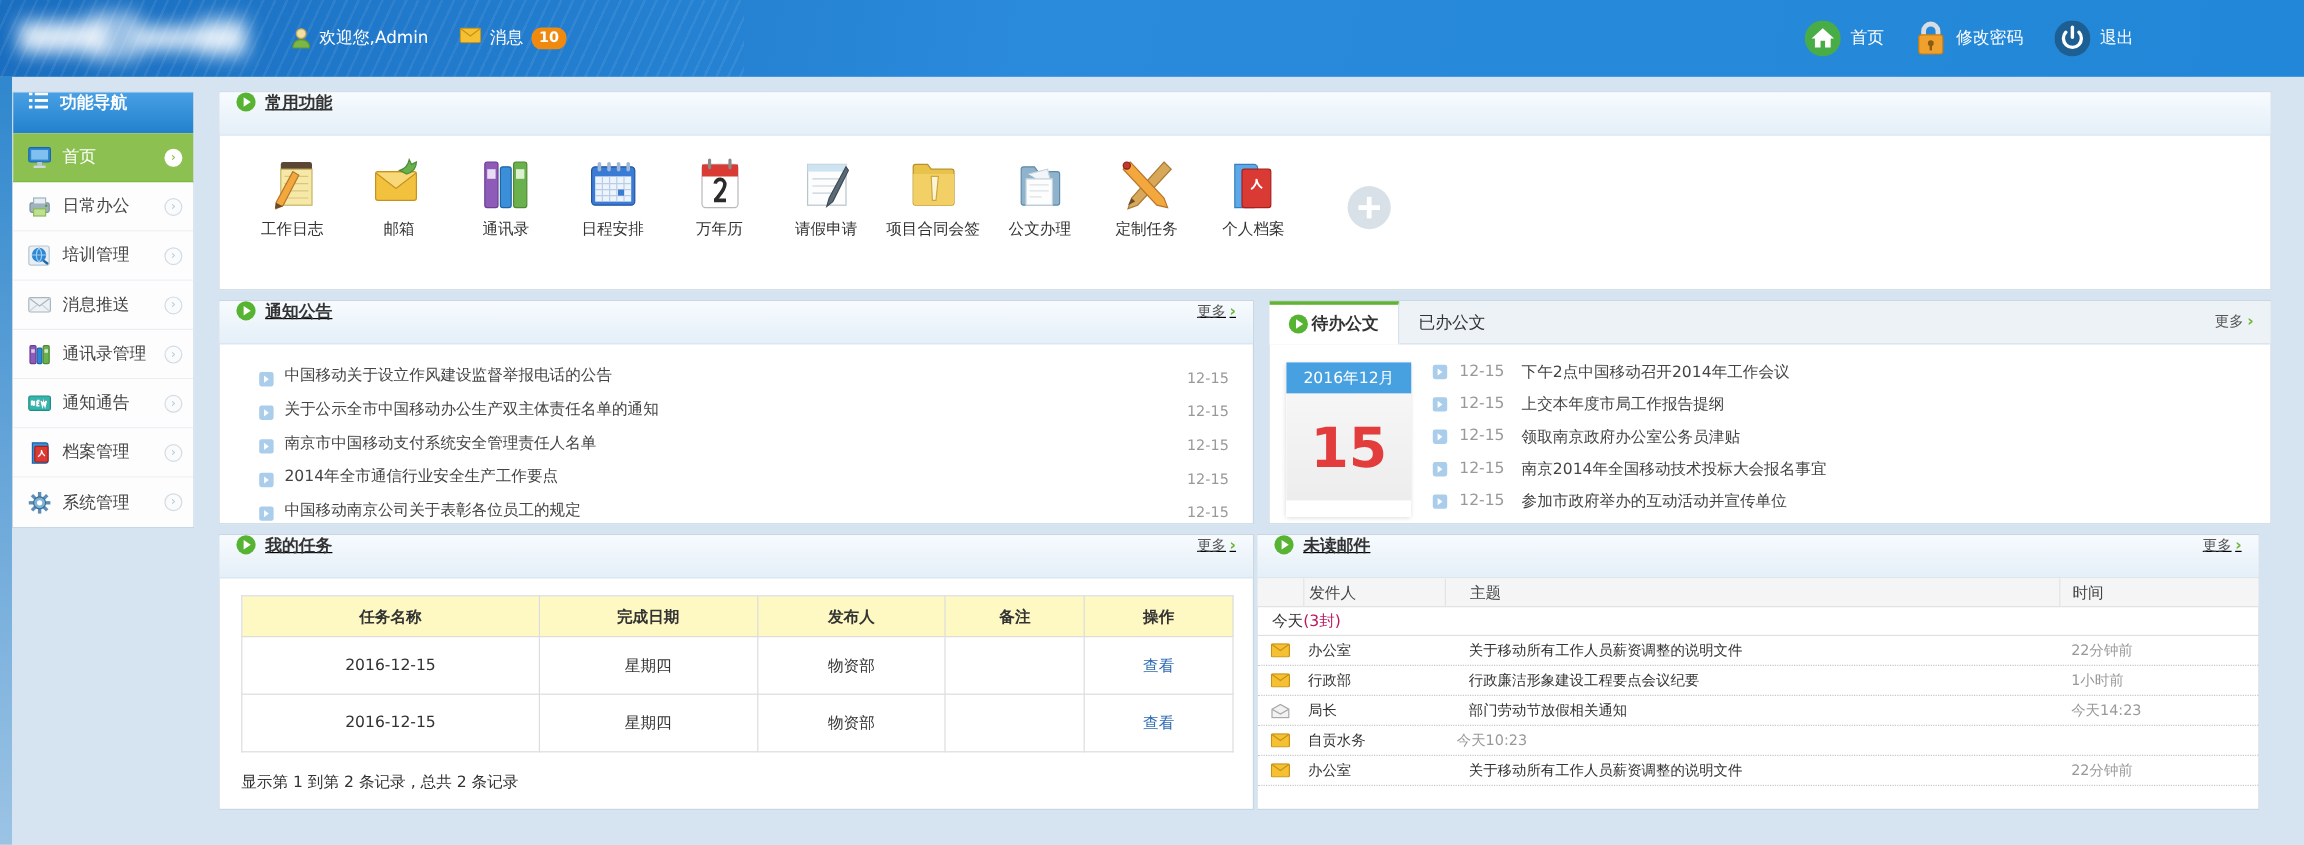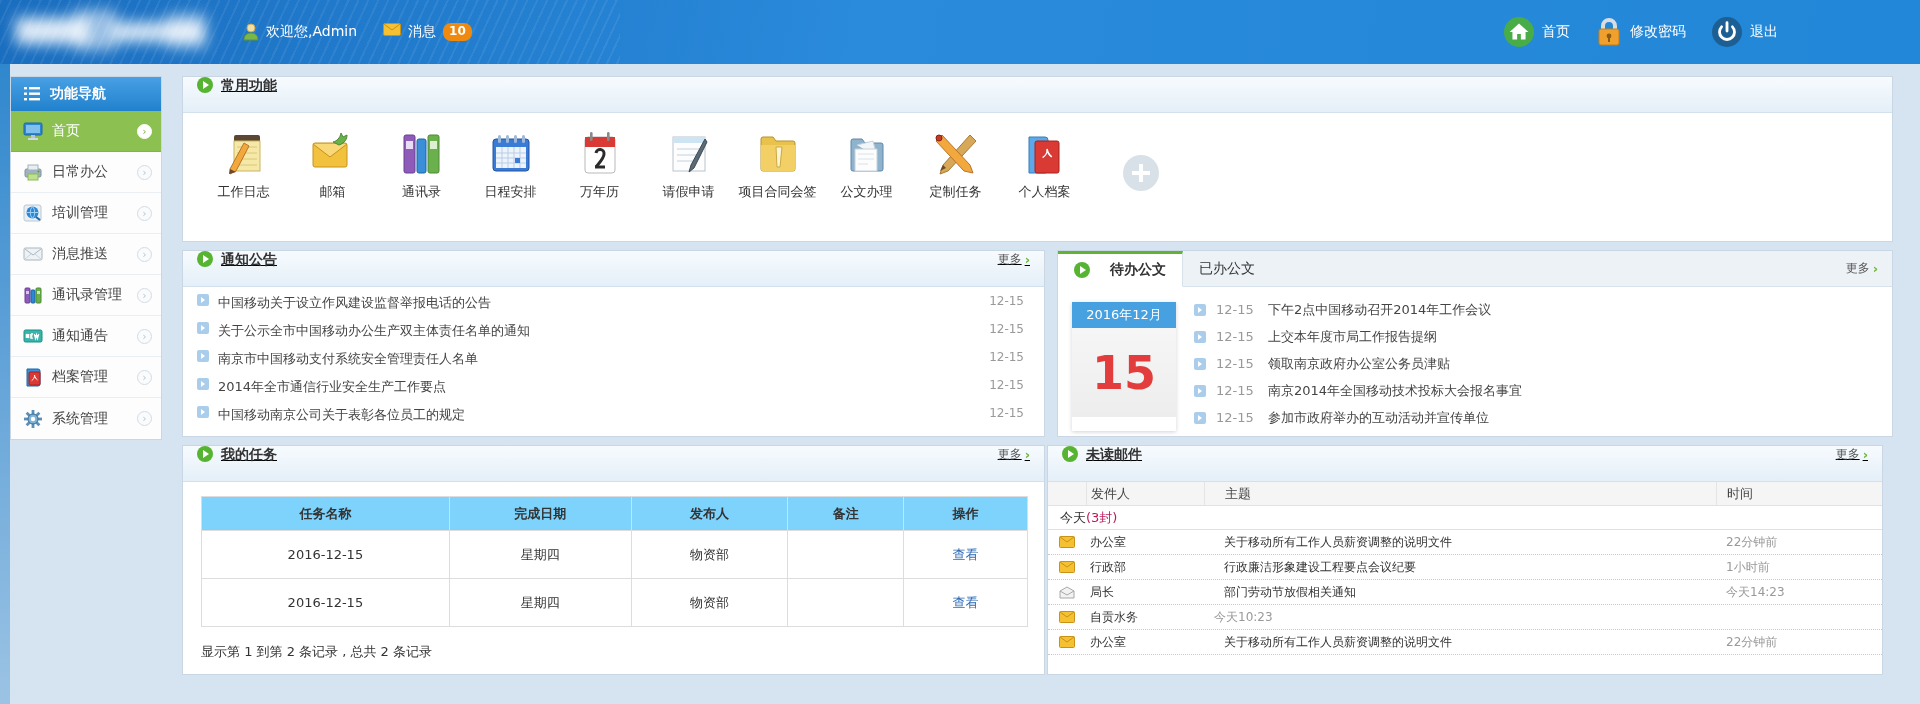--- a/index.html
+++ b/index.html
@@ -28,21 +28,21 @@
   .topbar-right { position:absolute; right:142px; top:0; height:64px; display:flex; align-items:center;
     gap:26px; color:#fff; font-size:14px; }
   .nav-item { display:flex; align-items:center; gap:8px; cursor:pointer; }
   
   .left-strip { position:absolute; left:0; top:64px; width:10px; height:640px;
     background:linear-gradient(#2f87cd,#9cc3e4); }
   
   .sidebar { position:absolute; left:10px; top:76px; width:152px; background:#fff;
     border:1px solid #c9d7e4; }
   .sidebar-header { height:34px; background:linear-gradient(#49a0e4,#2181cd); color:#fff;
-    font-weight:bold; font-size:14px; display:flex; align-items:center; padding-left:13px; gap:10px; }
+    font-weight:bold; font-size:14px; display:flex; align-items:flex-start; padding-left:13px; gap:10px; }
   .sidebar-item { height:41px; display:flex; align-items:center; padding:0 9px 0 12px; gap:9px;
     font-size:14px; color:#444; border-bottom:1px solid #e9eef3; background:#fdfdfd; cursor:pointer; }
   .sidebar-item:last-child { border-bottom:none; }
   .chev { margin-left:auto; width:15px; height:15px; border-radius:50%; border:1px solid #d3dce4;
     color:#b9c5cf; font-size:10px; line-height:13px; text-align:center; background:#fafbfc; }
   .sidebar-item.active { background:#8cc152; color:#fff; border-bottom-color:#7eb545; }
   .sidebar-item.active .chev { background:#fff; color:#7ab43e; border-color:#fff; }
   .s-ico { width:20px; height:20px; flex:0 0 20px; }
   
   .panel { position:absolute; background:#fff; border:1px solid #c9d7e4; }
@@ -64,44 +64,44 @@
   .quick-item { width:89px; display:flex; flex-direction:column; align-items:center; text-align:center;
     font-size:13px; color:#333; cursor:pointer; line-height:18px; }
   .quick-item svg { width:48px; height:48px; margin-bottom:6px; }
   .quick-add { width:36px; height:36px; border-radius:50%; background:#d9e1e8; margin:26px 0 0 34px;
     position:relative; cursor:pointer; flex:0 0 36px; }
   .quick-add::before, .quick-add::after { content:""; position:absolute; background:#fff; }
   .quick-add::before { left:9px; top:16px; width:18px; height:4px; }
   .quick-add::after { left:16px; top:9px; width:4px; height:18px; }
   
   .notice-list { padding:7px 20px 0 14px; }
-  .notice-item { height:28px; display:flex; align-items:flex-start; gap:9px; font-size:13px; color:#444; cursor:pointer; }
+  .notice-item { height:28px; display:flex; align-items:flex-end; gap:9px; font-size:13px; color:#444; cursor:pointer;margin-left:19px; }
   .notice-bullet { width:12px; height:12px; border-radius:2px; background:#a9cdea; position:relative; flex:0 0 12px; }
   .notice-bullet::after { content:""; position:absolute; left:4px; top:3px;
     border-left:4px solid #fff; border-top:3px solid transparent; border-bottom:3px solid transparent; }
   .notice-date { margin-left:auto; color:#999; font-size:12px; }
   
   .tab-strip { height:36px; display:flex; background:#edf2f7; border-bottom:1px solid #d8e2ec; }
-  .tab { padding:0 16px; display:flex; align-items:center; gap:20px; font-size:14px; color:#333; cursor:pointer;font-family:Liberation Serif, serif; }
+  .tab { padding:0 16px; display:flex; align-items:center; gap:3px; font-size:14px; color:#333; cursor:pointer;font-family:Liberation Serif, serif; }
   .tab.active { background:#fff; border-top:3px solid #62b335; border-right:1px solid #d8e2ec;
     font-weight:bold; margin-bottom:-1px; border-bottom:1px solid #fff; }
   .tab-strip .more-link { padding-right:14px; }
   .todo-body { display:flex; }
   .calendar { width:104px; margin:15px 0 0 14px; box-shadow:0 1px 4px rgba(0,0,0,.18); }
   .cal-head { height:26px; background:#47a0e0; color:#fff; font-size:13px;
     display:flex; align-items:center; justify-content:center; }
   .cal-body { height:89px; background:linear-gradient(#f6f6f6,#ededed); display:flex; align-items:center;
     justify-content:center; color:#e23c3c; font-size:46px; font-weight:bold; }
   .todo-list { flex:1; padding:9px 16px 0 18px; }
   .todo-item { height:27px; display:flex; align-items:center; gap:10px; font-size:13px; color:#444; cursor:pointer; }
   .todo-date { color:#999; width:42px; flex:0 0 42px; }
   
   .tasks-table { margin:14px 18px 0; width:827px; border-collapse:collapse; table-layout:fixed; }
   .tasks-table th, .tasks-table td { border:1px solid #ddd; text-align:center; font-size:13px; color:#333; }
-  .tasks-table th { height:34px; font-weight:bold; background:#7dd3fc; }
+  .tasks-table th { height:34px; font-weight:bold; background:#fef9c3; }
   .tasks-table td { height:48px; }
   .view-link { color:#2e6cb5; text-decoration:none; cursor:pointer; }
   .tasks-footer { margin:16px 0 0 18px; font-size:13px; color:#333; }
   
   .mail-headrow { display:flex; height:24px; background:#f5f5f5; border-bottom:1px solid #e2e2e2;
     align-items:center; font-size:13px; color:#444; }
   .m-icon { width:38px; flex:0 0 38px; display:flex; justify-content:center; }
   .m-sender { width:118px; flex:0 0 118px; padding-left:4px; }
   .m-subject { flex:1; padding-left:20px; }
   .m-time { width:166px; flex:0 0 166px; padding-left:10px; }

